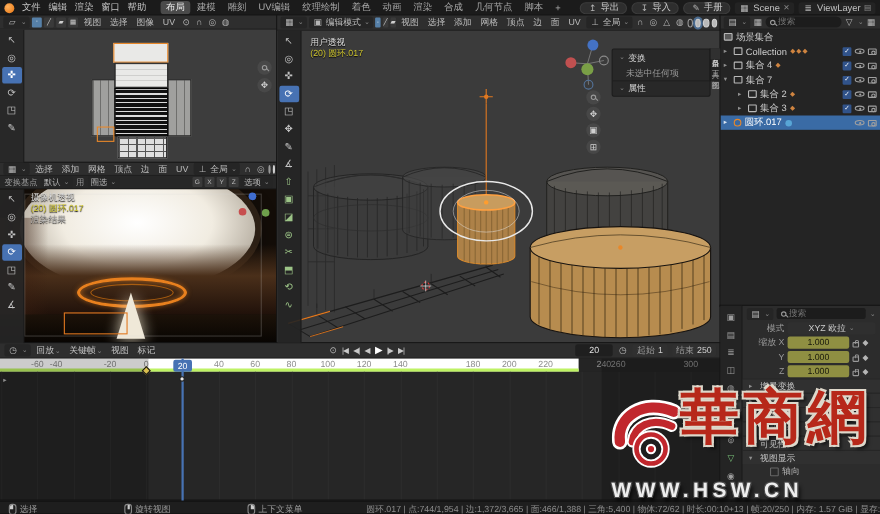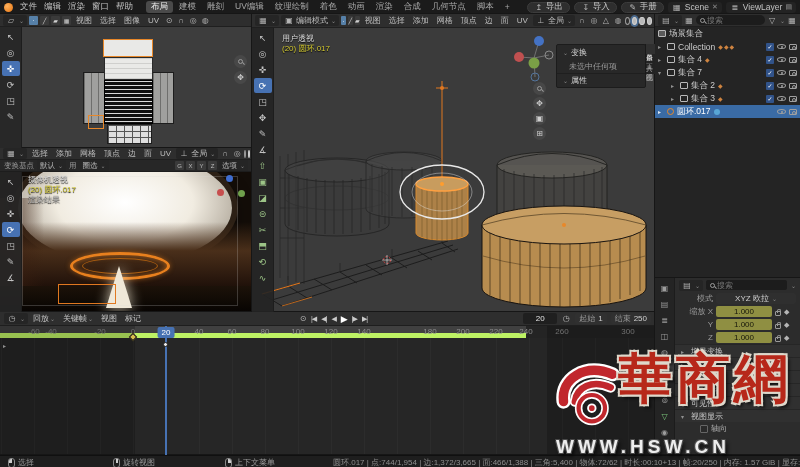--- a/index.html
+++ b/index.html
@@ -57,21 +57,21 @@
 
 .timeline{left:0;top:312px;width:655px;height:143px;background:#242424}
 .tl-head{height:14px;background:#2e2e2e;display:flex;align-items:center;gap:2px;padding:0 4px;font-size:8px;border-bottom:1px solid #1e1e1e;position:relative}
 .transport{position:absolute;left:298px;display:flex;align-items:center;gap:1px}
 .tbtn{color:#c9c9c9;font-size:7px;padding:0 2px;letter-spacing:-1px}
 .tbtn.play{color:#fff;font-size:9px}
 .tl-fields{margin-left:auto;display:flex;align-items:center;gap:4px}
 .framefield{background:#1f1f1f;border-radius:2px;width:34px;height:11px;display:flex;align-items:center;justify-content:center;color:#e3e3e3}
 .sefield{background:#303030;border-radius:2px;height:11px;display:flex;align-items:center;gap:3px;padding:0 4px;color:#cfcfcf}
 .sefield .lbl{color:#9a9a9a}
-.ruler{position:absolute;left:0;top:14px;width:526px;height:12px;background:#404040;border-bottom:5px solid #bef264}
+.ruler{position:absolute;left:0;top:14px;width:526px;height:12px;background:#ffffff;border-bottom:3px solid #bef264}
 .tick{position:absolute;top:1px;transform:translateX(-50%);font-size:8px;color:#8c8c8c}
 .channels{position:absolute;left:0;top:26px;right:0;bottom:0;background:#262626;background-image:repeating-linear-gradient(90deg,#2c2c2c 0 1px,transparent 1px 33px);background-position:1px 0}
 .rangeshade{position:absolute;top:14px;bottom:0;background:rgba(0,0,0,.2)}
 .playline{position:absolute;top:14px;bottom:0;width:2px;background:#4772b3;z-index:4}
 .playpill{position:absolute;top:15px;transform:translateX(-50%);background:#4772b3;color:#fff;font-size:8px;border-radius:2px;padding:0 4px;height:11px;display:flex;align-items:center;z-index:5}
 .kf{position:absolute;width:6px;height:6px;background:#d9bd4e;border:1px solid #151515;transform:rotate(45deg);z-index:3}
 .cfdot{position:absolute;width:5px;height:5px;border-radius:50%;background:#e9e9e9;border:1px solid #222;z-index:5}
 
 .outliner{left:655px;top:14px;width:145px;height:264px;background:#242424}
 .searchwrap{display:flex;align-items:center;gap:2px;background:#1c1c1c;border-radius:7px;height:10px;padding:0 4px;flex:1}
@@ -485,21 +485,21 @@
       <span class="tick" style="left: 199px;">40</span>
       <span class="tick" style="left: 232px;">60</span>
       <span class="tick" style="left: 265px;">80</span>
       <span class="tick" style="left: 298px;">100</span>
       <span class="tick" style="left: 331px;">120</span>
       <span class="tick" style="left: 364px;">140</span>
       <span class="tick" style="left: 397px; margin-top: 29px;">160</span>
       <span class="tick" style="left: 430px;">180</span>
       <span class="tick" style="left: 463px;">200</span>
       <span class="tick" style="left: 496px;">220</span>
-      <span class="tick" style="left: 526px; text-align: center;">240</span>
+      <span class="tick" style="left: 549px; text-align: center;">240</span>
       <span class="tick" style="left: 562px;">260</span>
       <span class="tick" style="left: 595px; margin-top: 44px;">280</span>
       <span class="tick" style="left: 628px;">300</span>
     </div>
   <div class="channels"></div>
   <div class="rangeshade" style="left:0;width:135px"></div>
   <div class="rangeshade" style="left:547px;right:0"></div>
   <span class="caret" style="position:absolute;left:3px;top:30px">▸</span>
   <span class="kf" style="left:130px;top:22px"></span>
   <div class="playline" style="left:165px"></div>

